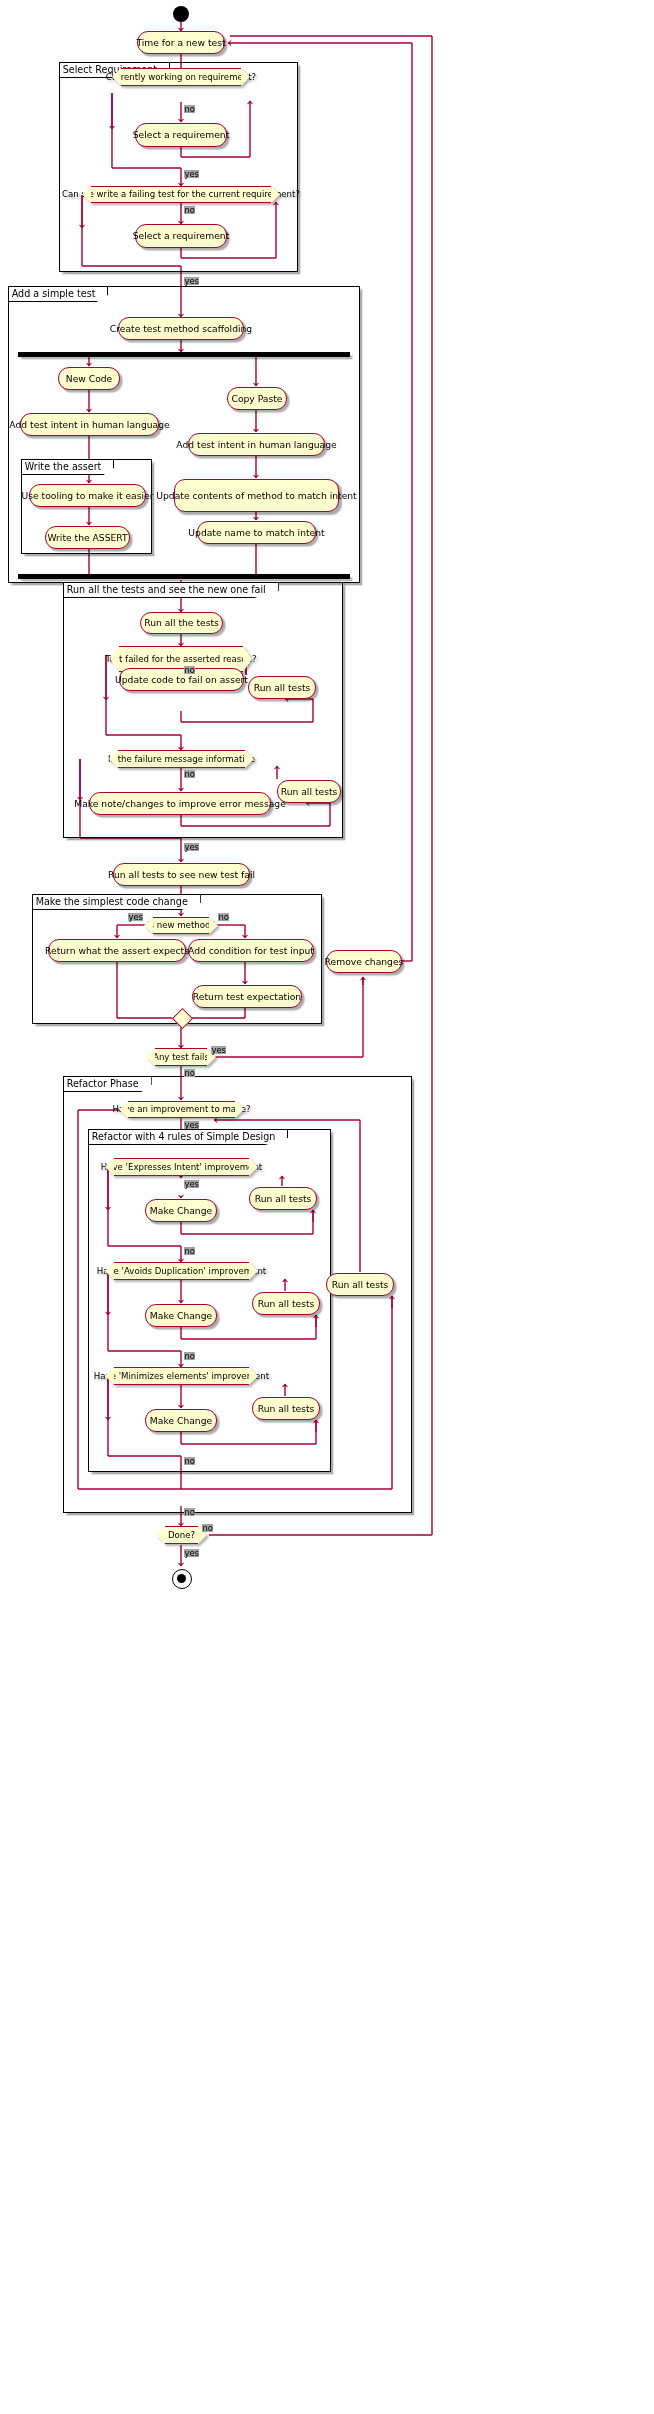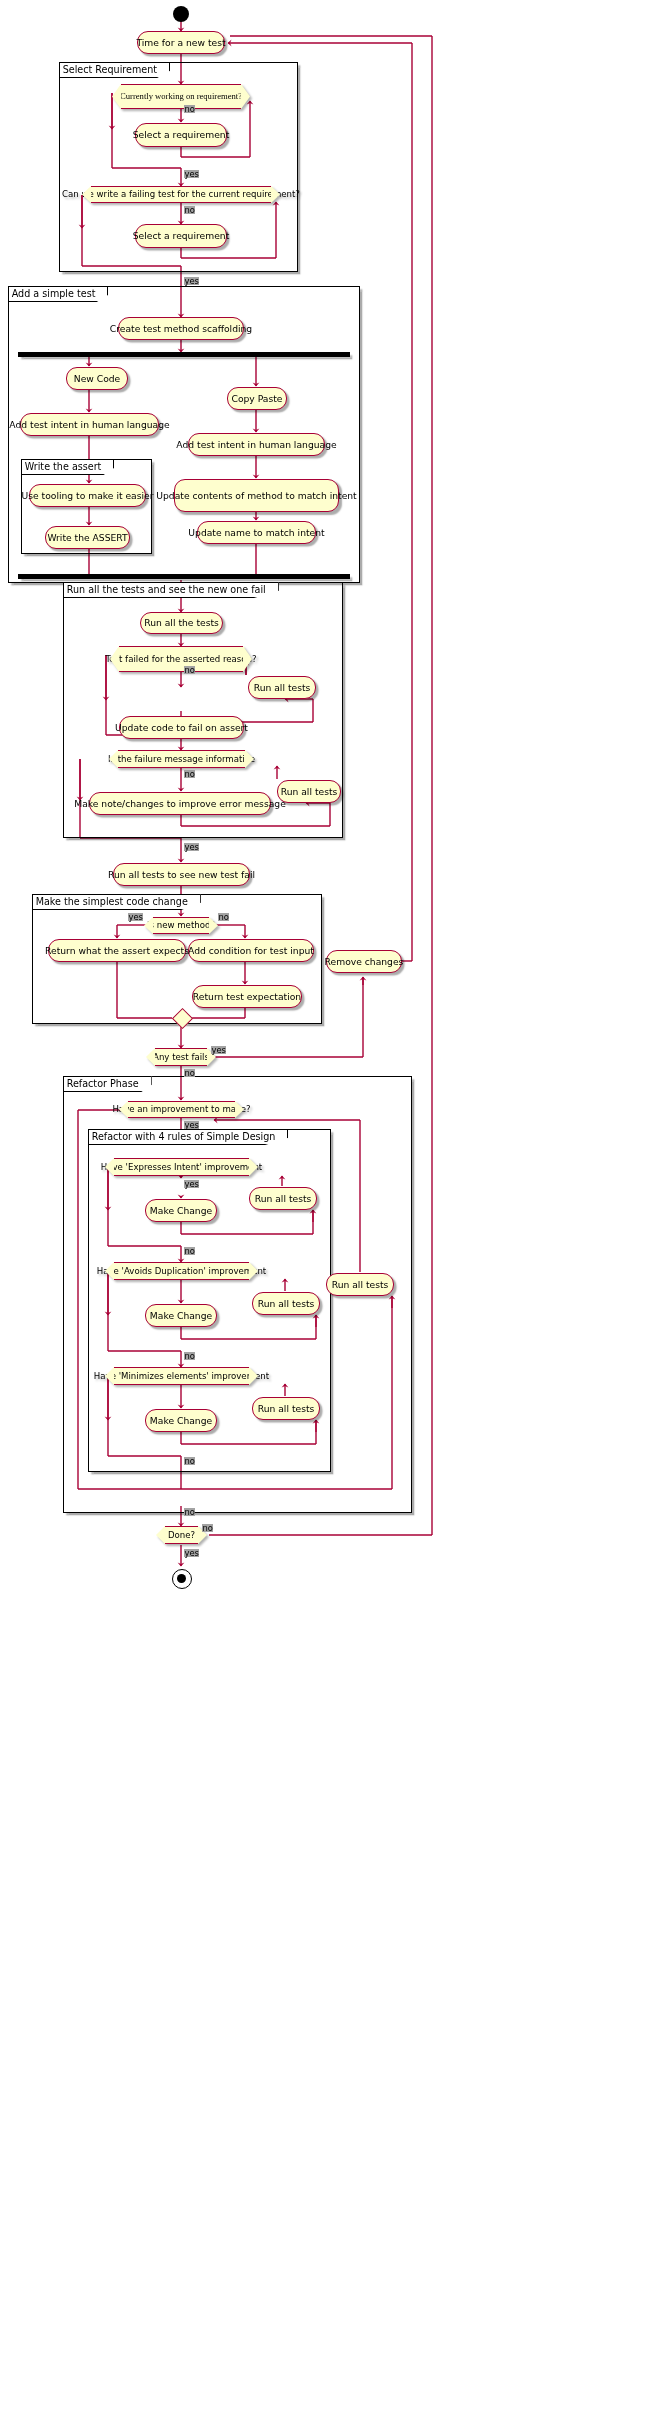--- a/index.html
+++ b/index.html
@@ -257,51 +257,51 @@
 
   <div class="grp" style="left:88px;top:1129px;width:243px;height:343px;">
     <div class="tab">Refactor with 4 rules of Simple Design</div>
   </div>
 
   <div class="bar" style="left:18px;top:352px;width:332px;"></div>
   <div class="bar" style="left:18px;top:574px;width:332px;"></div>
 
   <div class="node" style="left:137px;top:31px;width:88px;height:23px;">Time for a new test</div>
 
-  <div class="dec" style="left:121px;top:84px;width:120px;height:25px;font-family:Liberation Serif, serif;">Currently working on requirement?</div>
+  <div class="dec" style="left:121px;top:68px;width:120px;height:18px;">Currently working on requirement?</div>
 
   <div class="node" style="left:135px;top:123px;width:92px;height:24px;">Select a requirement</div>
 
   <div class="dec" style="left:91px;top:186px;width:180px;height:17px;">Can we write a failing test for the current requirement?</div>
 
   <div class="node" style="left:135px;top:224px;width:92px;height:24px;">Select a requirement</div>
 
   <div class="node" style="left:118px;top:317px;width:126px;height:23px;text-align:right;">Create test method scaffolding</div>
 
-  <div class="node" style="left:58px;top:367px;width:62px;height:23px;margin-left:8px;">New Code</div>
+  <div class="node" style="left:58px;top:367px;width:62px;height:23px;">New Code</div>
 
   <div class="node" style="left:20px;top:413px;width:139px;height:23px;">Add test intent in human language</div>
 
   <div class="node" style="left:29px;top:484px;width:117px;height:23px;">Use tooling to make it easier</div>
 
   <div class="node" style="left:45px;top:526px;width:85px;height:23px;">Write the ASSERT</div>
 
   <div class="node" style="left:227px;top:387px;width:60px;height:23px;">Copy Paste</div>
 
   <div class="node" style="left:188px;top:433px;width:137px;height:23px;">Add test intent in human language</div>
 
   <div class="node" style="left:174px;top:479px;width:165px;height:33px;">Update contents of method to match intent</div>
 
   <div class="node" style="left:197px;top:521px;width:119px;height:23px;">Update name to match intent</div>
 
   <div class="node" style="left:140px;top:612px;width:83px;height:22px;">Run all the tests</div>
 
   <div class="dec" style="left:119px;top:646px;width:124px;height:26px;">Test failed for the asserted reason?</div>
 
-  <div class="node" style="left:119px;top:716px;width:125px;height:23px;">Update code to fail on assert</div>
+  <div class="node" style="left:119px;top:668px;width:125px;height:23px;">Update code to fail on assert</div>
 
   <div class="node" style="left:248px;top:676px;width:68px;height:23px;">Run all tests</div>
 
   <div class="dec" style="left:118px;top:750px;width:127px;height:18px;">Is the failure message informative</div>
 
   <div class="node" style="left:89px;top:792px;width:182px;height:23px;">Make note/changes to improve error message</div>
 
   <div class="node" style="left:277px;top:780px;width:64px;height:23px;">Run all tests</div>
 
   <div class="node" style="left:113px;top:863px;width:137px;height:23px;">Run all tests to see new test fail</div>

